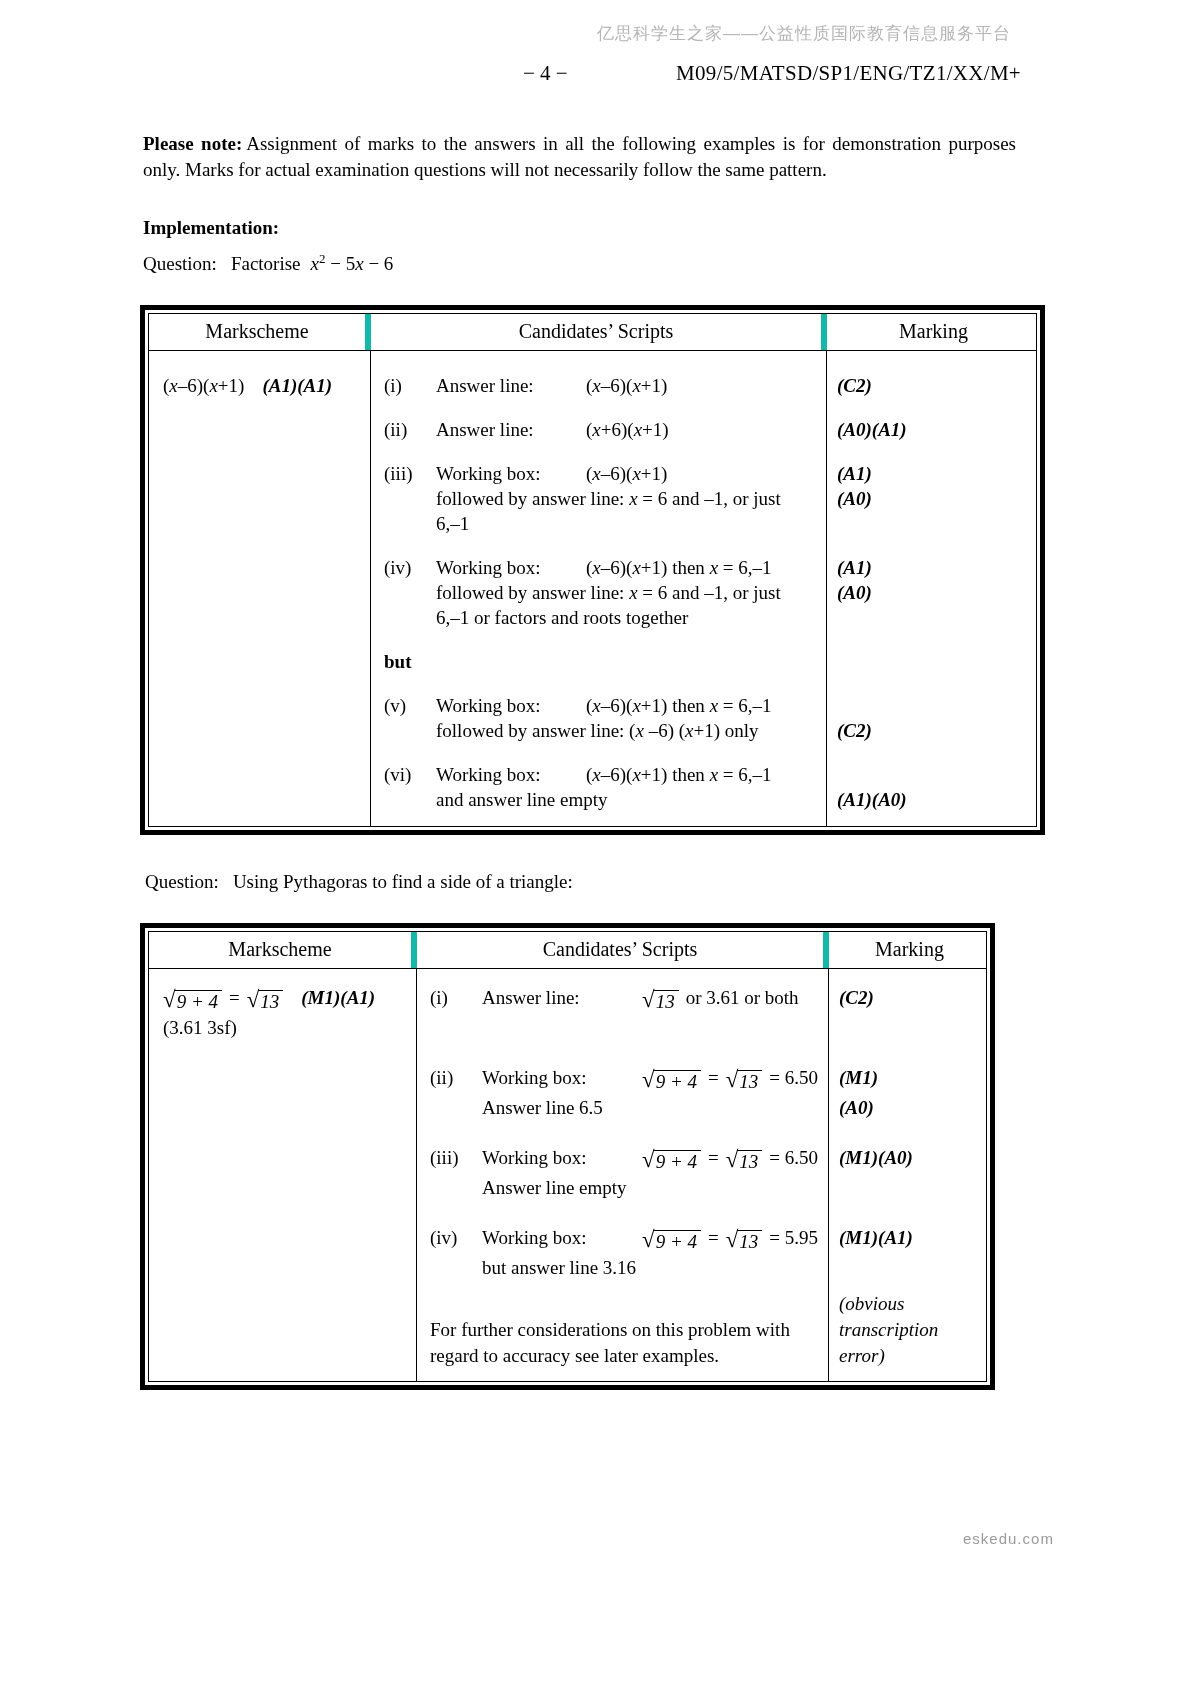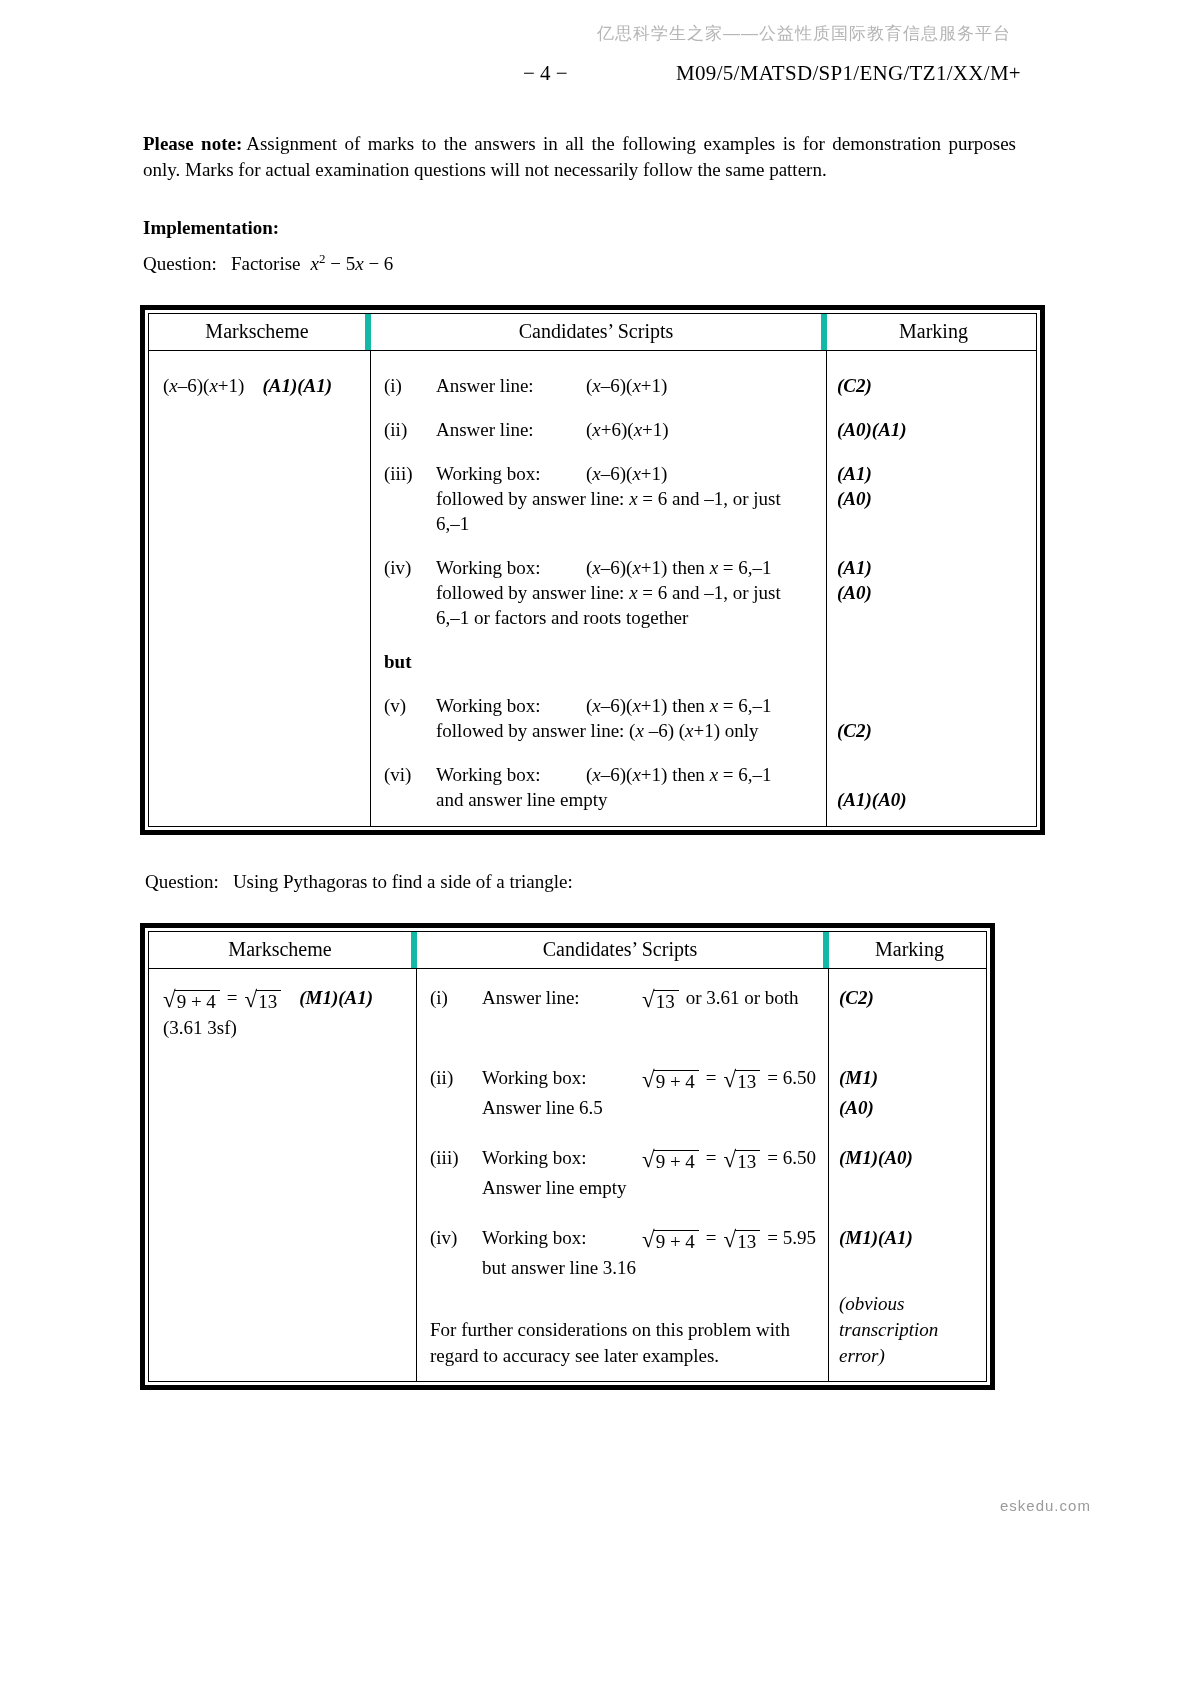--- a/index.html
+++ b/index.html
@@ -66,33 +66,32 @@
   .lbl2 { flex: 0 0 160px; }
   .cont { padding-left: 52px; }
   .marks { font-weight: bold; font-style: italic; }
   .msgap { margin-left: 18px; }
   .butword { font-weight: bold; }
   .obnote { font-style: italic; }
 
   
   .sqrt { display: inline-flex; align-items: flex-start; transform: translateY(3px); white-space: nowrap; }
   .rad { font-size: 23px; line-height: 20px; }
-  .arg { border-top: 1.6px solid #000; line-height: 20px; padding: 1px 4px 0 2px; margin-left: -1px; font-size: 19px; }
+  .arg { border-top: 1.6px solid #000; line-height: 20px; padding: 1px 4px 0 2px; margin-left: -1px; font-size: 19px; font-style: italic; }
   .eq { margin: 0 7px; }
   .tail { margin-left: 7px; }
 
   .footer-mark {
     position: absolute;
-    top: 1497px;
+    top: 1530px;
     left: 963px;
     font-family: "Liberation Sans", sans-serif;
     font-size: 15px;
     color: #9a9a9a;
     letter-spacing: 1px;
-    margin-left: 37px;
   }
 </style>
 </head>
 <body>
 
 <div class="page">
 
   <div class="cn-watermark">亿思科学生之家——公益性质国际教育信息服务平台</div>
 
   <div class="page-header">

